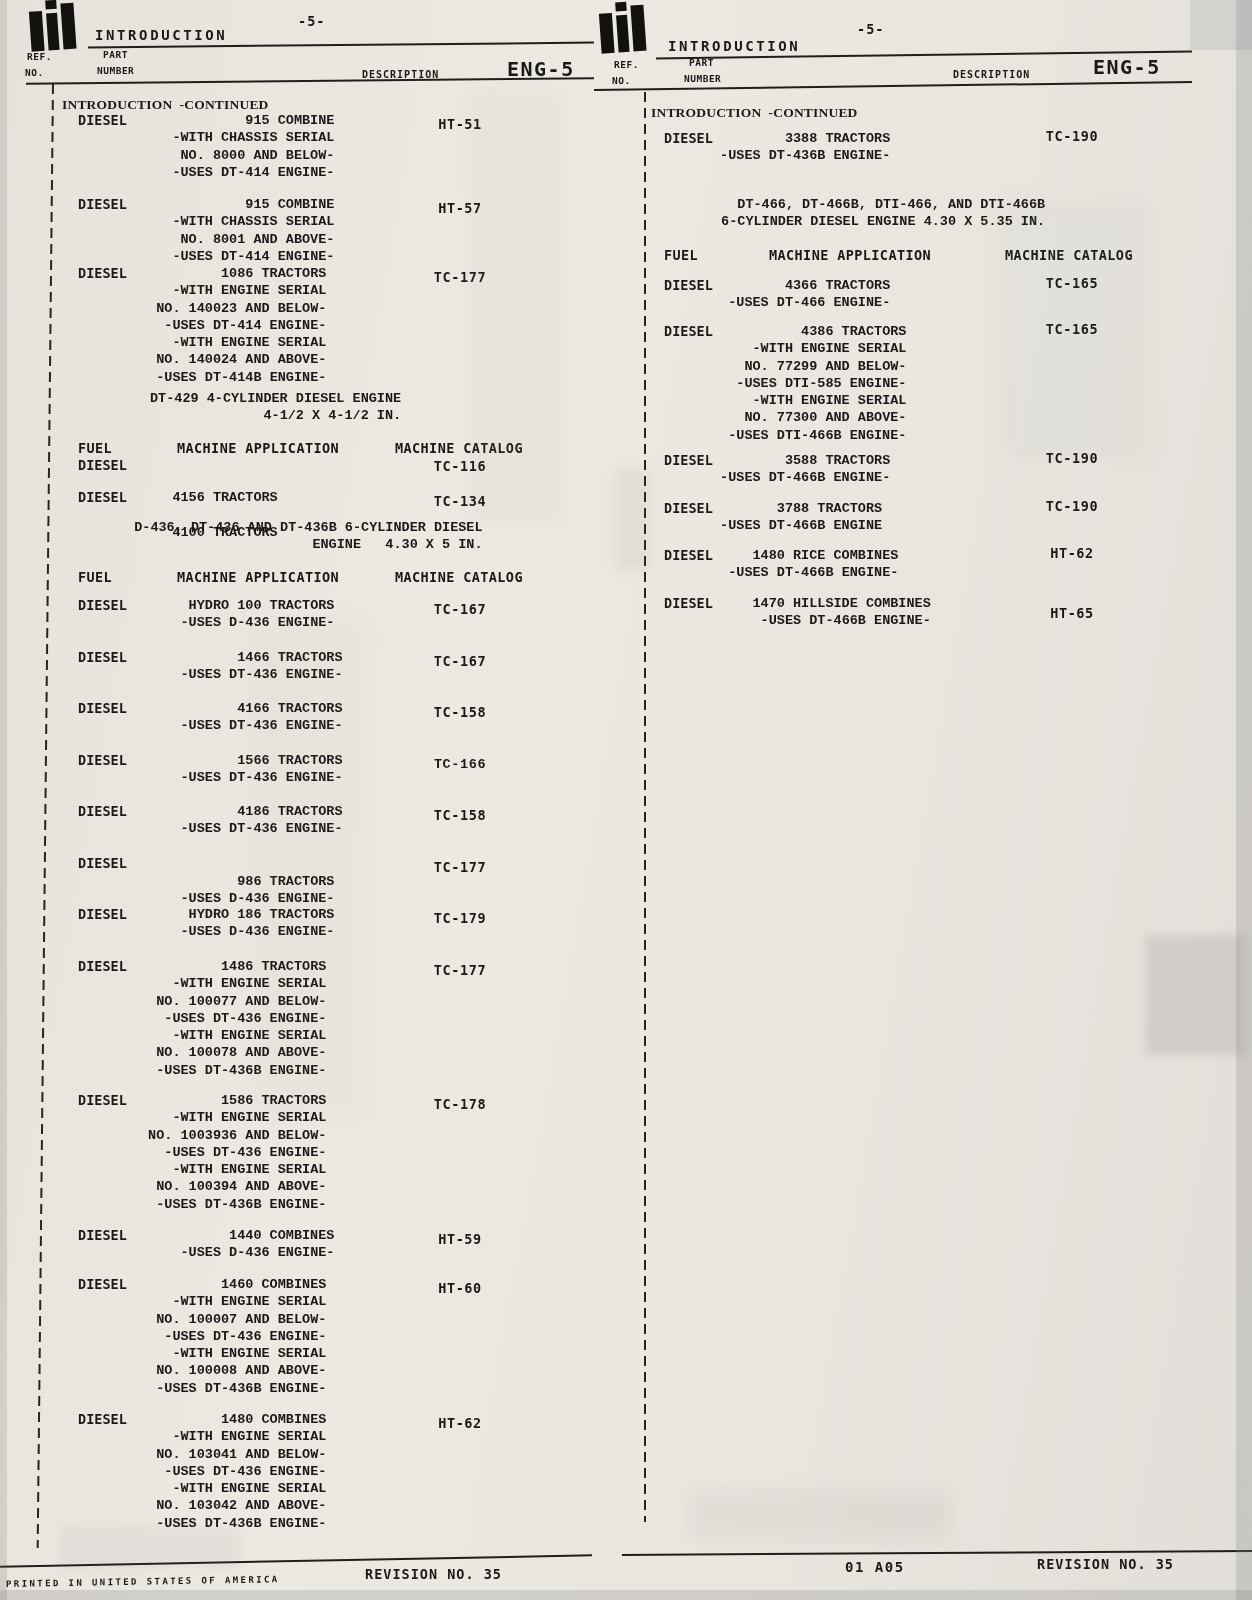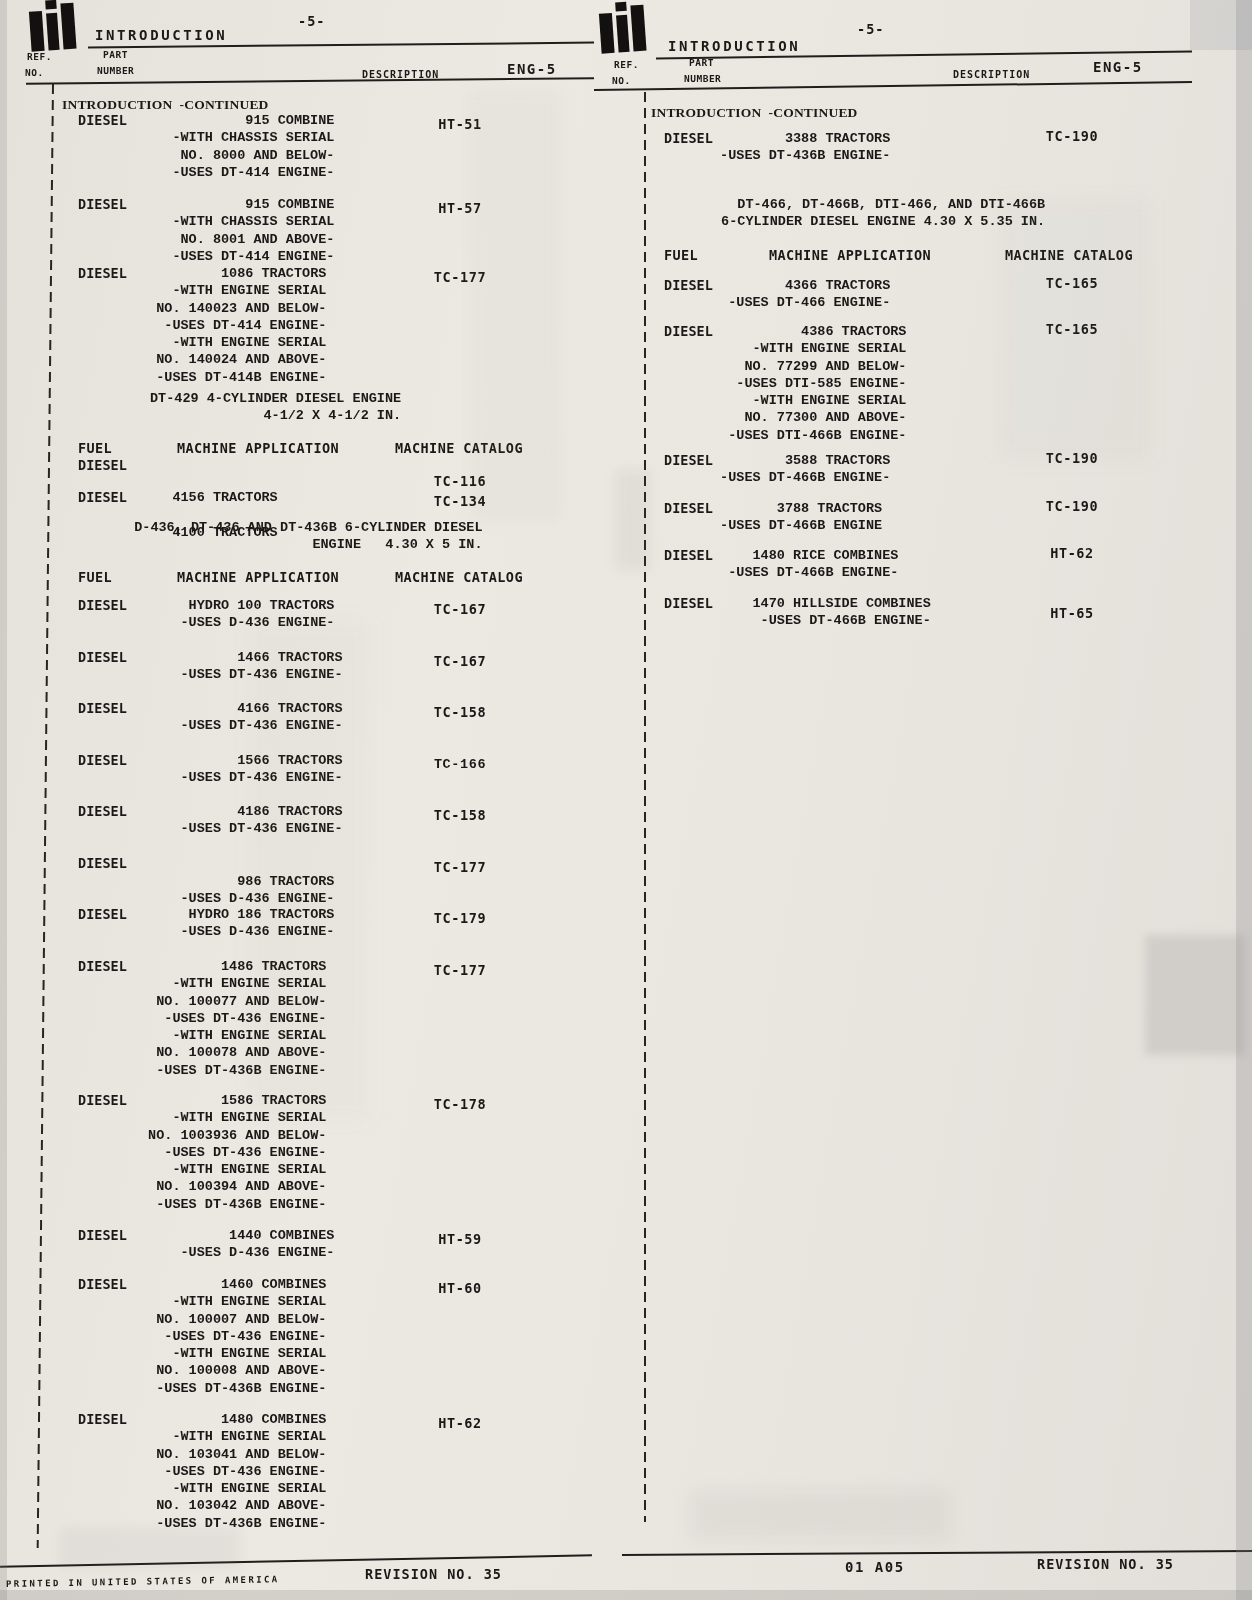--- a/index.html
+++ b/index.html
@@ -7,21 +7,21 @@
     width:1252px;height:1600px;position:relative;overflow:hidden;
     background:linear-gradient(100deg,#e5e2dc 0%,#ece9e3 35%,#e9e6e0 65%,#e2dfda 100%);
     font-family:"DejaVu Sans Mono","Liberation Mono",monospace;
     color:#1a1917;
   }
   .t{position:absolute;font-weight:bold;color:#1a1917;white-space:pre;line-height:17.3px;font-size:13.5px;}
   .lbl{font-size:9.5px;letter-spacing:.5px;line-height:10px;}
   .desc-lbl{font-size:10px;letter-spacing:1px;}
   .title{font-size:14px;letter-spacing:2.6px;}
   .pgnum{font-size:13.5px;letter-spacing:1px;}
-  .eng{font-size:14px;letter-spacing:1.5px;}
+  .eng{font-size:20px;letter-spacing:1.5px;}
   .intro{letter-spacing:.2px;font-family:Liberation Serif, serif;}
   .cat{letter-spacing:.6px;text-align:center;}
   .colhead{letter-spacing:.4px;}
   .revision{font-size:13.5px;letter-spacing:1px;}
   .plate{font-size:14px;letter-spacing:1.5px;}
   .printed{font-size:9px;letter-spacing:2.4px;transform:rotate(-1deg);transform-origin:left center;}
   .rule{position:absolute;height:2px;background:#1f1e1c;}
   .vdash{position:absolute;width:2px;background:repeating-linear-gradient(180deg,#26251f 0 10px,rgba(0,0,0,0) 10px 16px);}
   .ih-logo{position:absolute;width:50px;height:54px;transform:rotate(-4deg);}
   .ih-logo div{position:absolute;background:#121110;}
@@ -77,21 +77,21 @@
 NO. 140024 AND ABOVE-
  -USES DT-414B ENGINE-</pre>
       <div class="t cat" style="left: 395px; top: 269px; width: 130px;">TC-177</div>
       <pre class="t section" style="left: 150px; top: 390px;">DT-429 4-CYLINDER DIESEL ENGINE
        4-1/2 X 4-1/2 IN.</pre>
       <div class="t colhead" style="left: 78px; top: 440px;">FUEL</div>
       <div class="t colhead" style="left: 177px; top: 440px;">MACHINE APPLICATION</div>
       <div class="t colhead" style="left: 395px; top: 440px;">MACHINE CATALOG</div>
       <div class="t" style="left: 78px; top: 457px;">DIESEL</div>
       <pre class="t" style="left: 140px; top: 480px; margin-top: 44px;">    4100 TRACTORS</pre>
-      <div class="t cat" style="left: 395px; top: 473px; width: 130px;">TC-116</div>
+      <div class="t cat" style="left: 395px; top: 458px; width: 130px;">TC-116</div>
       <div class="t" style="left: 78px; top: 489px;">DIESEL</div>
       <pre class="t" style="left: 140px; top: 489px;">    4156 TRACTORS</pre>
       <div class="t cat" style="left: 395px; top: 493px; width: 130px;">TC-134</div>
       <pre class="t section" style="left: 118px; top: 519px;">  D-436, DT-436 AND DT-436B 6-CYLINDER DIESEL
 ENGINE   4.30 X 5 IN.</pre>
       <div class="t colhead" style="left: 78px; top: 569px;">FUEL</div>
       <div class="t colhead" style="left: 177px; top: 569px;">MACHINE APPLICATION</div>
       <div class="t colhead" style="left: 395px; top: 569px;">MACHINE CATALOG</div>
       <div class="t" style="left: 78px; top: 597px;">DIESEL</div>
       <pre class="t" style="left: 140px; top: 597px;">    HYDRO 100 TRACTORS

